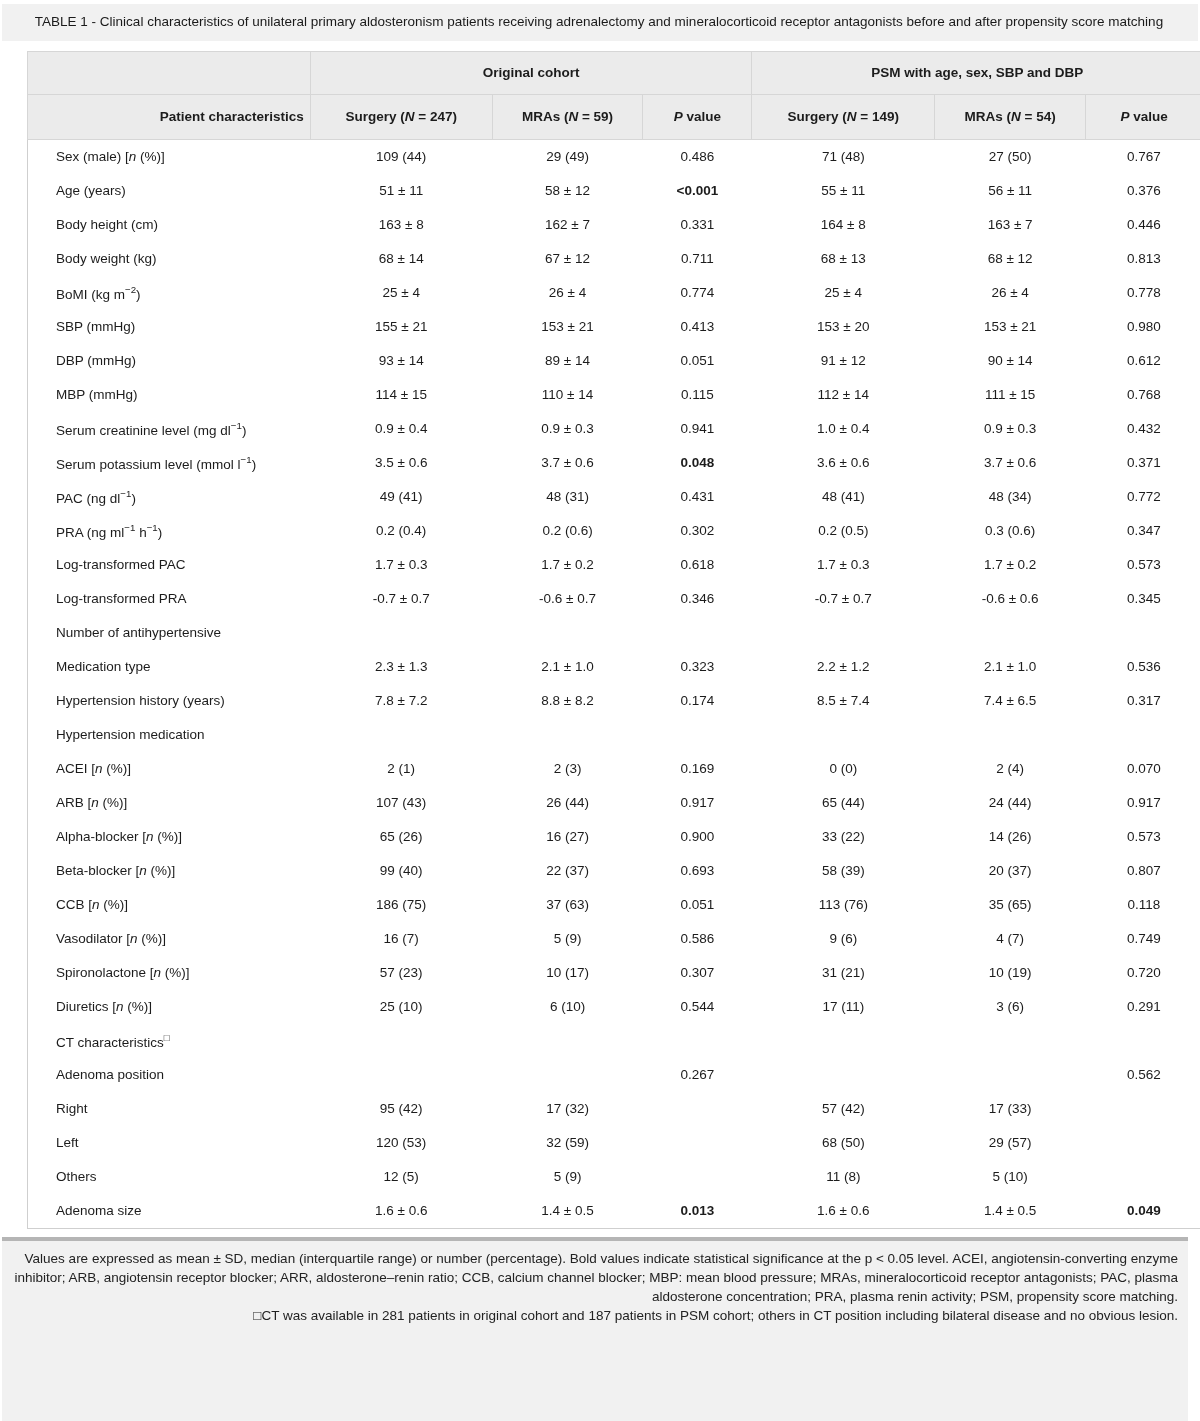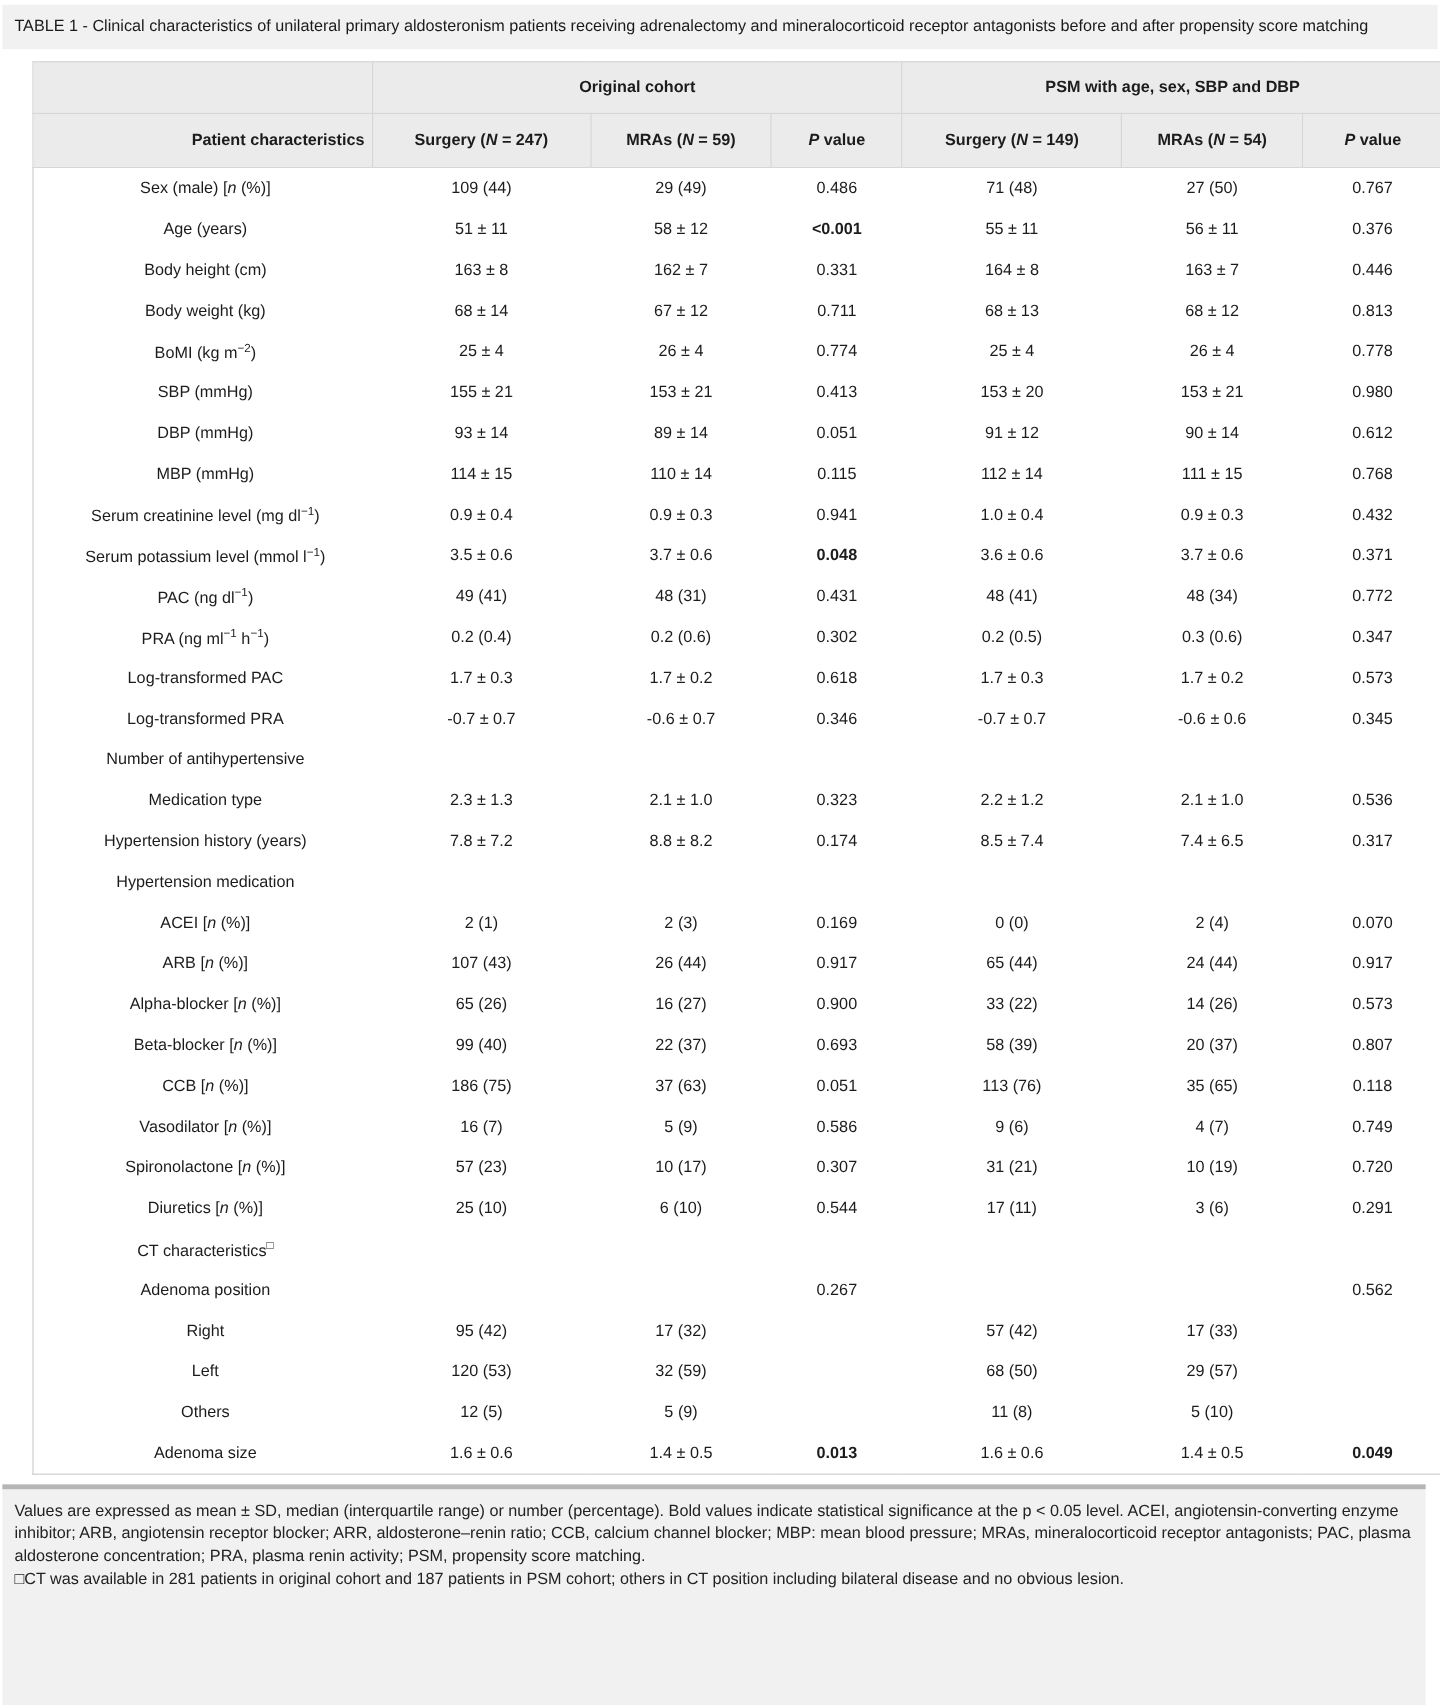--- a/index.html
+++ b/index.html
@@ -18,20 +18,21 @@
     flex-direction: column;
   }
   .title-bar {
     margin: 4px 2px 0 2px;
     background: #f1f1f1;
     font-size: 13.5px;
     line-height: 1.55;
     padding: 8px 12px 8px 34px;
     text-indent: -24px;
     color: #1a1a1a;
+    text-align: center;
   }
   table.clinical {
     margin: 10px 12px 0 27px;
     width: 1176px;
     border-collapse: collapse;
     font-size: 13.5px;
     background: #ffffff;
     border: 1px solid #cfcfcf;
   }
   table.clinical thead th {
@@ -49,34 +50,35 @@
   }
   table.clinical tbody td {
     height: 34px;
     padding: 0 4px;
     text-align: center;
     vertical-align: middle;
     background: #ffffff;
     border: none;
   }
   table.clinical tbody td.rowlabel {
-    text-align: center;
-    padding-left: 8px;
+    text-align: left;
+    padding-left: 28px;
   }
   table.clinical tbody td.b { font-weight: bold; }
   sup { font-size: 0.72em; }
   .footer {
     margin: 8px 12px 0 2px;
     background: #f1f1f1;
     border-top: 4px solid #b5b5b5;
     padding: 8px 10px 10px 10px;
     font-size: 13.5px;
     line-height: 1.42;
     color: #222222;
     flex: 1 0 auto;
+    text-align: right;
   }
   .footer p { margin: 0; }
 </style>
 </head>
 <body>
 
 <div class="page">
 
   <div class="title-bar">TABLE 1 - Clinical characteristics of unilateral primary aldosteronism patients receiving adrenalectomy and mineralocorticoid receptor antagonists before and after propensity score matching</div>
 

